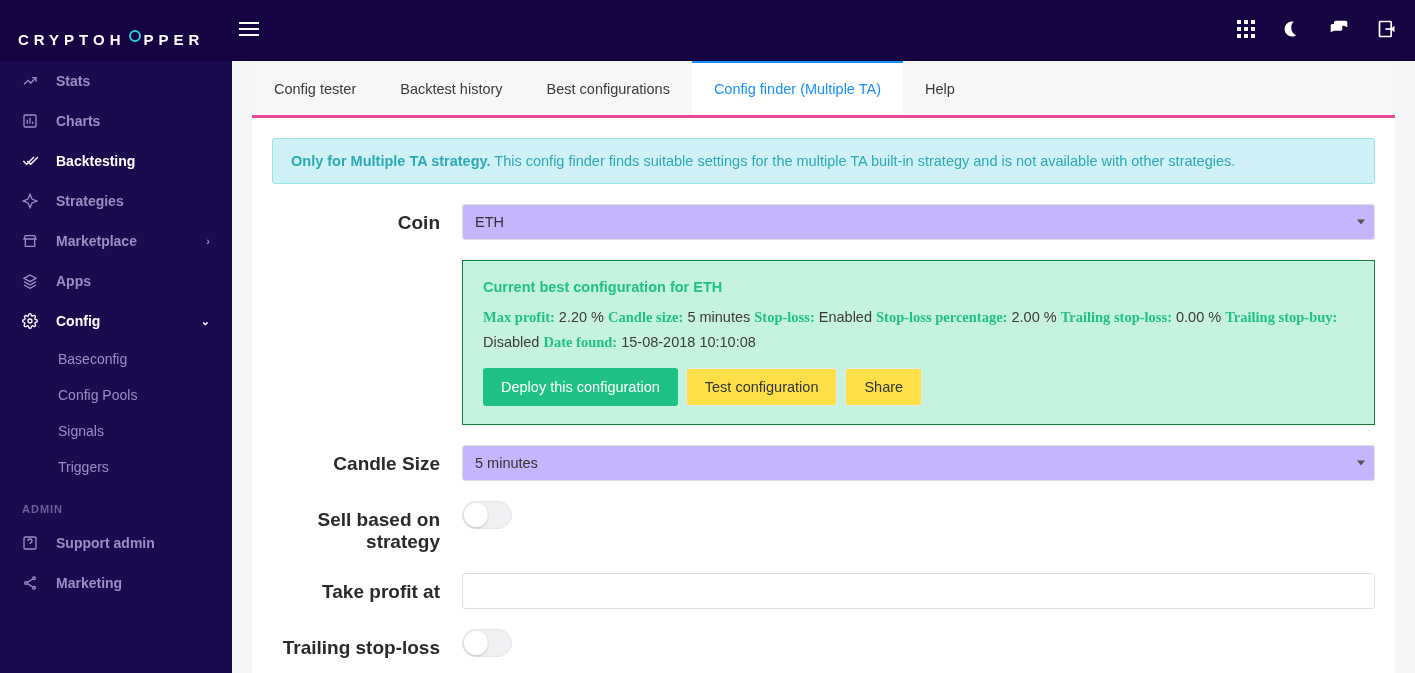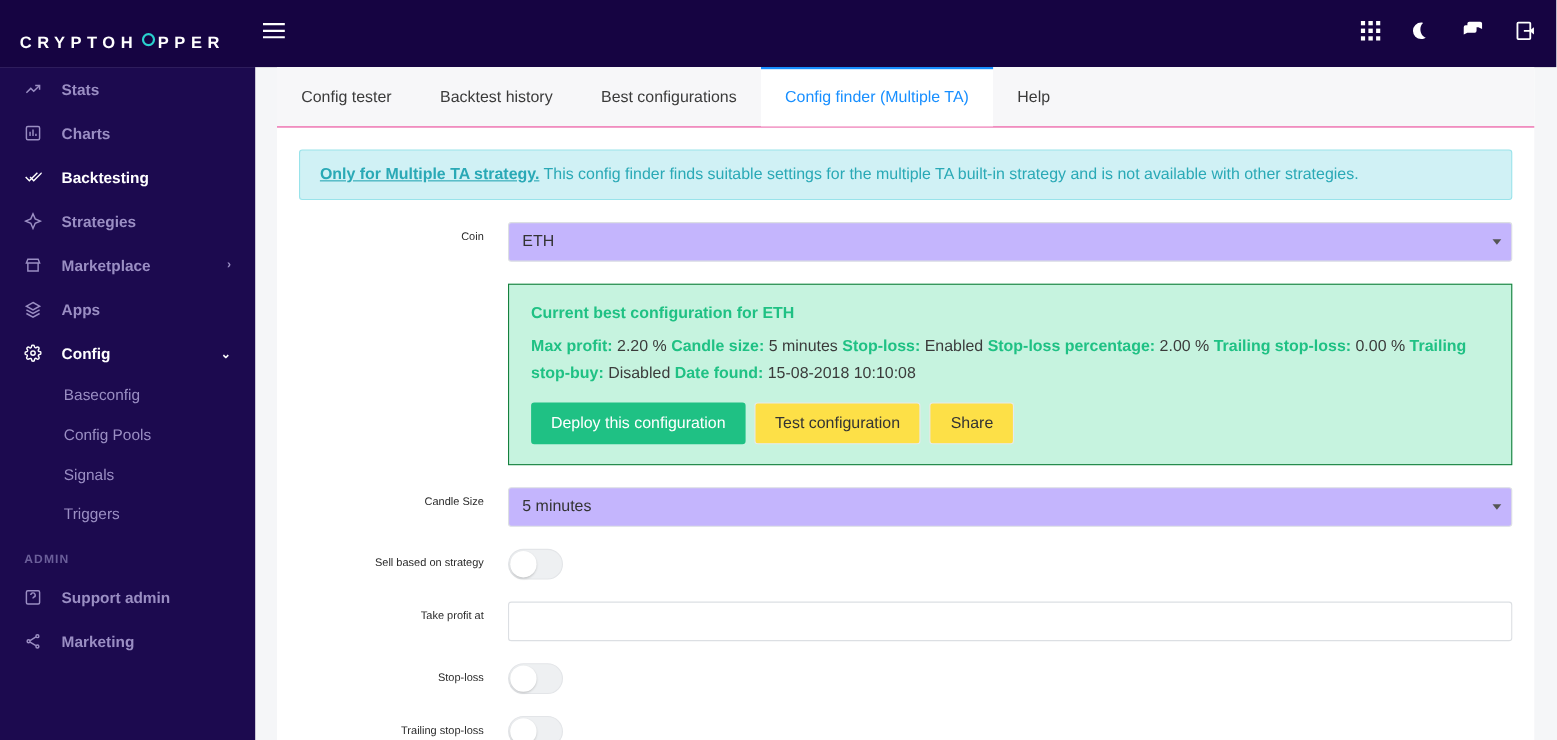--- a/index.html
+++ b/index.html
@@ -15,41 +15,41 @@
   .sidebar { width: 232px; background:#1c0a4f; color:#9a8ec3; font-size:14px; overflow:hidden; }
   .sidebar .nav-item { display:flex; align-items:center; gap:18px; padding: 12px 22px; cursor:pointer; font-weight:600; }
   .sidebar .nav-item.active { color:#fff; }
   .sidebar .nav-item .chev { margin-left:auto; font-size:11px; }
   .sidebar .sub-item { padding: 10px 22px 10px 58px; cursor:pointer; font-weight:500; }
   .sidebar .section-label { padding: 18px 22px 8px; font-size:11px; letter-spacing:1px; color:#6b5f9a; font-weight:600; }
   .nav-icon { width:16px; display:inline-flex; justify-content:center; }
 
   .main { flex:1; overflow:auto; padding: 0 20px 20px 20px; }
   .card { background:#fff; margin-top:0; border-radius:2px; }
-  .tabs { display:flex; background:#f7f7f9; border-bottom:1px solid #ec4899; }
+  .tabs { display:flex; background:#f7f7f9; border-bottom:3px solid #ec4899; }
   .tab { padding: 18px 22px; font-size:14.5px; color:#3b3b3b; cursor:pointer; font-weight:500; border-top:2px solid transparent; }
   .tab.active { color:#188fff; background:#fff; border-top:2px solid #188fff; }
 
   .content { padding: 20px; }
   .alert-info { background:#d0f1f5; border:1px solid #99e3ea; color:#2aa9b6; padding: 14px 18px; border-radius:3px; font-size:14.5px; }
-  .alert-info strong { font-weight:700;text-decoration:underline; }
+  .alert-info strong { font-weight:700; }
 
   .form-row { display:flex; align-items:flex-start; margin-top: 20px; }
-  .form-label { width: 190px; text-align:right; padding-right: 22px; padding-top:8px; font-size:10px; color:#2a2a2a; font-weight:400; }
+  .form-label { width: 190px; text-align:right; padding-right: 22px; padding-top:8px; font-size:19px; color:#2a2a2a; font-weight:700; }
   .form-control { flex:1; }
   .select { width:100%; height:36px; border:1px solid #dcdfe3; border-radius:3px; background:#c4b5fd; padding:0 12px; font-size:14.5px; color:#333; appearance:none; position:relative; }
   .select-wrap { position:relative; }
   .select-wrap::after { content:""; position:absolute; right:10px; top:50%; transform:translateY(-50%); width:0; height:0; border-left:4px solid transparent; border-right:4px solid transparent; border-top:5px solid #555; }
   .select-wrap::before { content:""; position:absolute; right:10px; top:calc(50% - 9px); width:0; height:0; border-left:4px solid transparent; border-right:4px solid transparent; border-bottom:5px solid #555; }
 
   .best-box { background:#c6f3df; border:1px solid #15803d; border-radius:0; padding:18px 20px; }
   .best-box .title { color:#1fc184; font-weight:700; font-size:14.5px; margin-bottom:10px; }
   .best-box .params { color:#1fc184; font-size:14.5px; line-height:1.7; }
   .best-box .params .val { color:#3b3b3b; font-weight:400; }
-  .best-box .params b { font-weight:700; }
+  .best-box .params b { font-weight:700;font-family:Liberation Serif, serif; }
   .best-actions { display:flex; gap:8px; margin-top:14px; }
   .btn { border:none; border-radius:3px; padding:10px 18px; font-size:14.5px; cursor:pointer; font-weight:500; }
   .btn-primary { background:#1fc184; color:#fff; }
   .btn-light { background:#fde047; color:#333; border:1px solid #e7e9ec; }
 
   .toggle { width:50px; height:28px; background:#eef0f2; border:1px solid #e3e5e8; border-radius:16px; position:relative; cursor:pointer; }
   .toggle .knob { width:24px; height:24px; background:#fff; border-radius:50%; position:absolute; top:1px; left:1px; box-shadow:0 1px 2px rgba(0,0,0,.18); }
   .text-input { width:100%; height:36px; border:1px solid #dcdfe3; border-radius:3px; background:#fff; padding:0 12px; font-size:14.5px; }
 </style>
 </head>
@@ -262,34 +262,26 @@
           </div>
         </div>
 
         <div class="form-row">
           <div class="form-label">Take profit at</div>
           <div class="form-control">
             <input class="text-input" type="text" value="" style="">
           </div>
         </div>
 
-        <div class="form-row">
-          <div class="form-label">Stop-loss</div>
+
+        <div class="form-row">
+          <div class="form-label">Trailing stop-loss</div>
           <div class="form-control">
             <div class="toggle">
                 <div class="knob"></div>
               </div>
           </div>
         </div>
 
-        <div class="form-row">
-          <div class="form-label">Trailing stop-loss</div>
-          <div class="form-control">
-            <div class="toggle">
-                <div class="knob"></div>
-              </div>
-          </div>
-        </div>
-
       </div>
     </div>
   </div>
 </div>
 
 </body></html>

